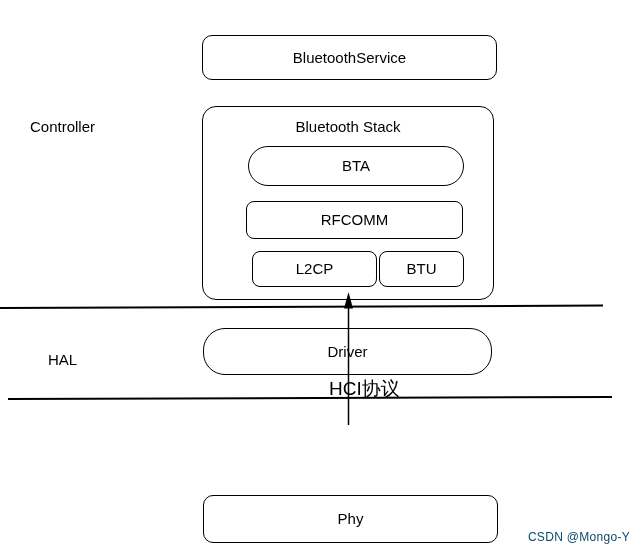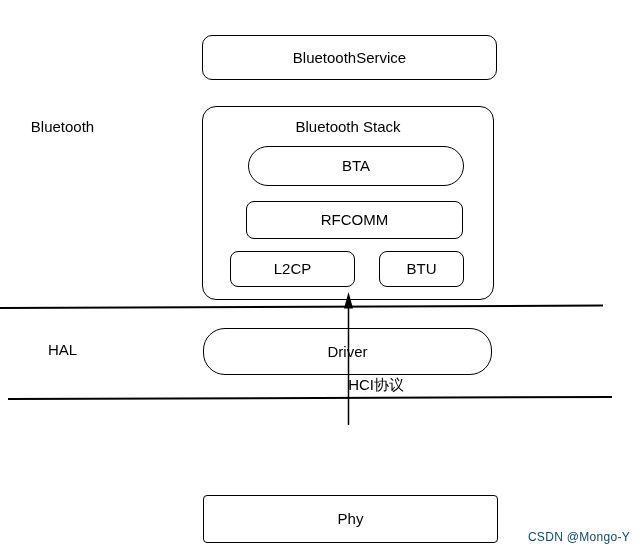--- a/index.html
+++ b/index.html
@@ -25,71 +25,71 @@
   }
   .box > span { position: relative; z-index: 3; }
 
   .node-service   { left:202px; top:35px;  width:295px; height:45px;  border-radius:10px; }
   .node-stack     { left:202px; top:98px;  width:292px; height:194px; border-radius:14px;
                     align-items:flex-start;margin-top:8px; }
   .stack-title    { position:absolute; left:0; top:11px; width:100%; text-align:center;
                     font-size:15px; z-index:3; }
   .node-bta       { left:45px;  top:39px;  width:216px; height:40px; border-radius:20px; }
   .node-rfcomm    { left:43px;  top:94px;  width:217px; height:38px; border-radius:8px; }
-  .node-l2cp      { left:27px;  top:144px; width:125px; height:36px; border-radius:8px; }
+  .node-l2cp      { left:49px;  top:144px; width:125px; height:36px; border-radius:8px; }
   .node-btu       { left:176px; top:144px; width:85px;  height:36px; border-radius:8px; }
   .node-driver    { left:203px; top:328px; width:289px; height:47px; border-radius:22px; }
   .node-linklayer { left:203px; top:425px; width:295px; height:47px; border-radius:10px; }
-  .node-phy       { left:203px; top:495px; width:295px; height:48px; border-radius:4px; }
+  .node-phy       { left:203px; top:495px; width:295px; height:48px; border-radius:10px; }
 
   .layer-label {
     position: absolute;
     font-size: 15px;
     text-align: center;
     white-space: pre-line;
     line-height: 1.3;
     z-index: 3;
   }
   .label-framework     { left:10px; top:117px; width:105px; }
-  .label-hal           { left:10px; top:340px; width:105px; }
+  .label-hal           { left:10px; top:350px; width:105px; }
   .label-btcontroller  { left:8px;  top:458px; width:115px; }
 
   .overlay-svg {
     position: absolute;
     left: 0; top: 0;
     width: 643px; height: 556px;
     z-index: 2;
     pointer-events: none;
   }
 
   .hci-label {
     position: absolute;
-    left: 320px; top: 376px;
+    left: 329px; top: 376px;
     width: 84px;
-    text-align: right;
-    font-size: 15px;
+    text-align: left;
+    font-size: 19px;
     z-index: 3;
   }
 
   .watermark {
     position: absolute;
     right: 13px; top: 530px;
     width: 130px;
     text-align: right;
     font-size: 12px;
     letter-spacing: 0.3px;
     z-index: 3;
   }
 </style>
 </head>
 <body>
 
 <div class="canvas">
 
-  <div class="layer-label label-framework">Bluetooth</div>
+  <div class="layer-label label-framework">Controller</div>
   <div class="layer-label label-hal">HAL</div>
 
   <div class="box node-service">
     <span>BluetoothService</span>
   </div>
 
   <div class="box node-stack">
     <div class="stack-title">Bluetooth Stack</div>
     <div class="box node-bta">
       <span>BTA</span>

